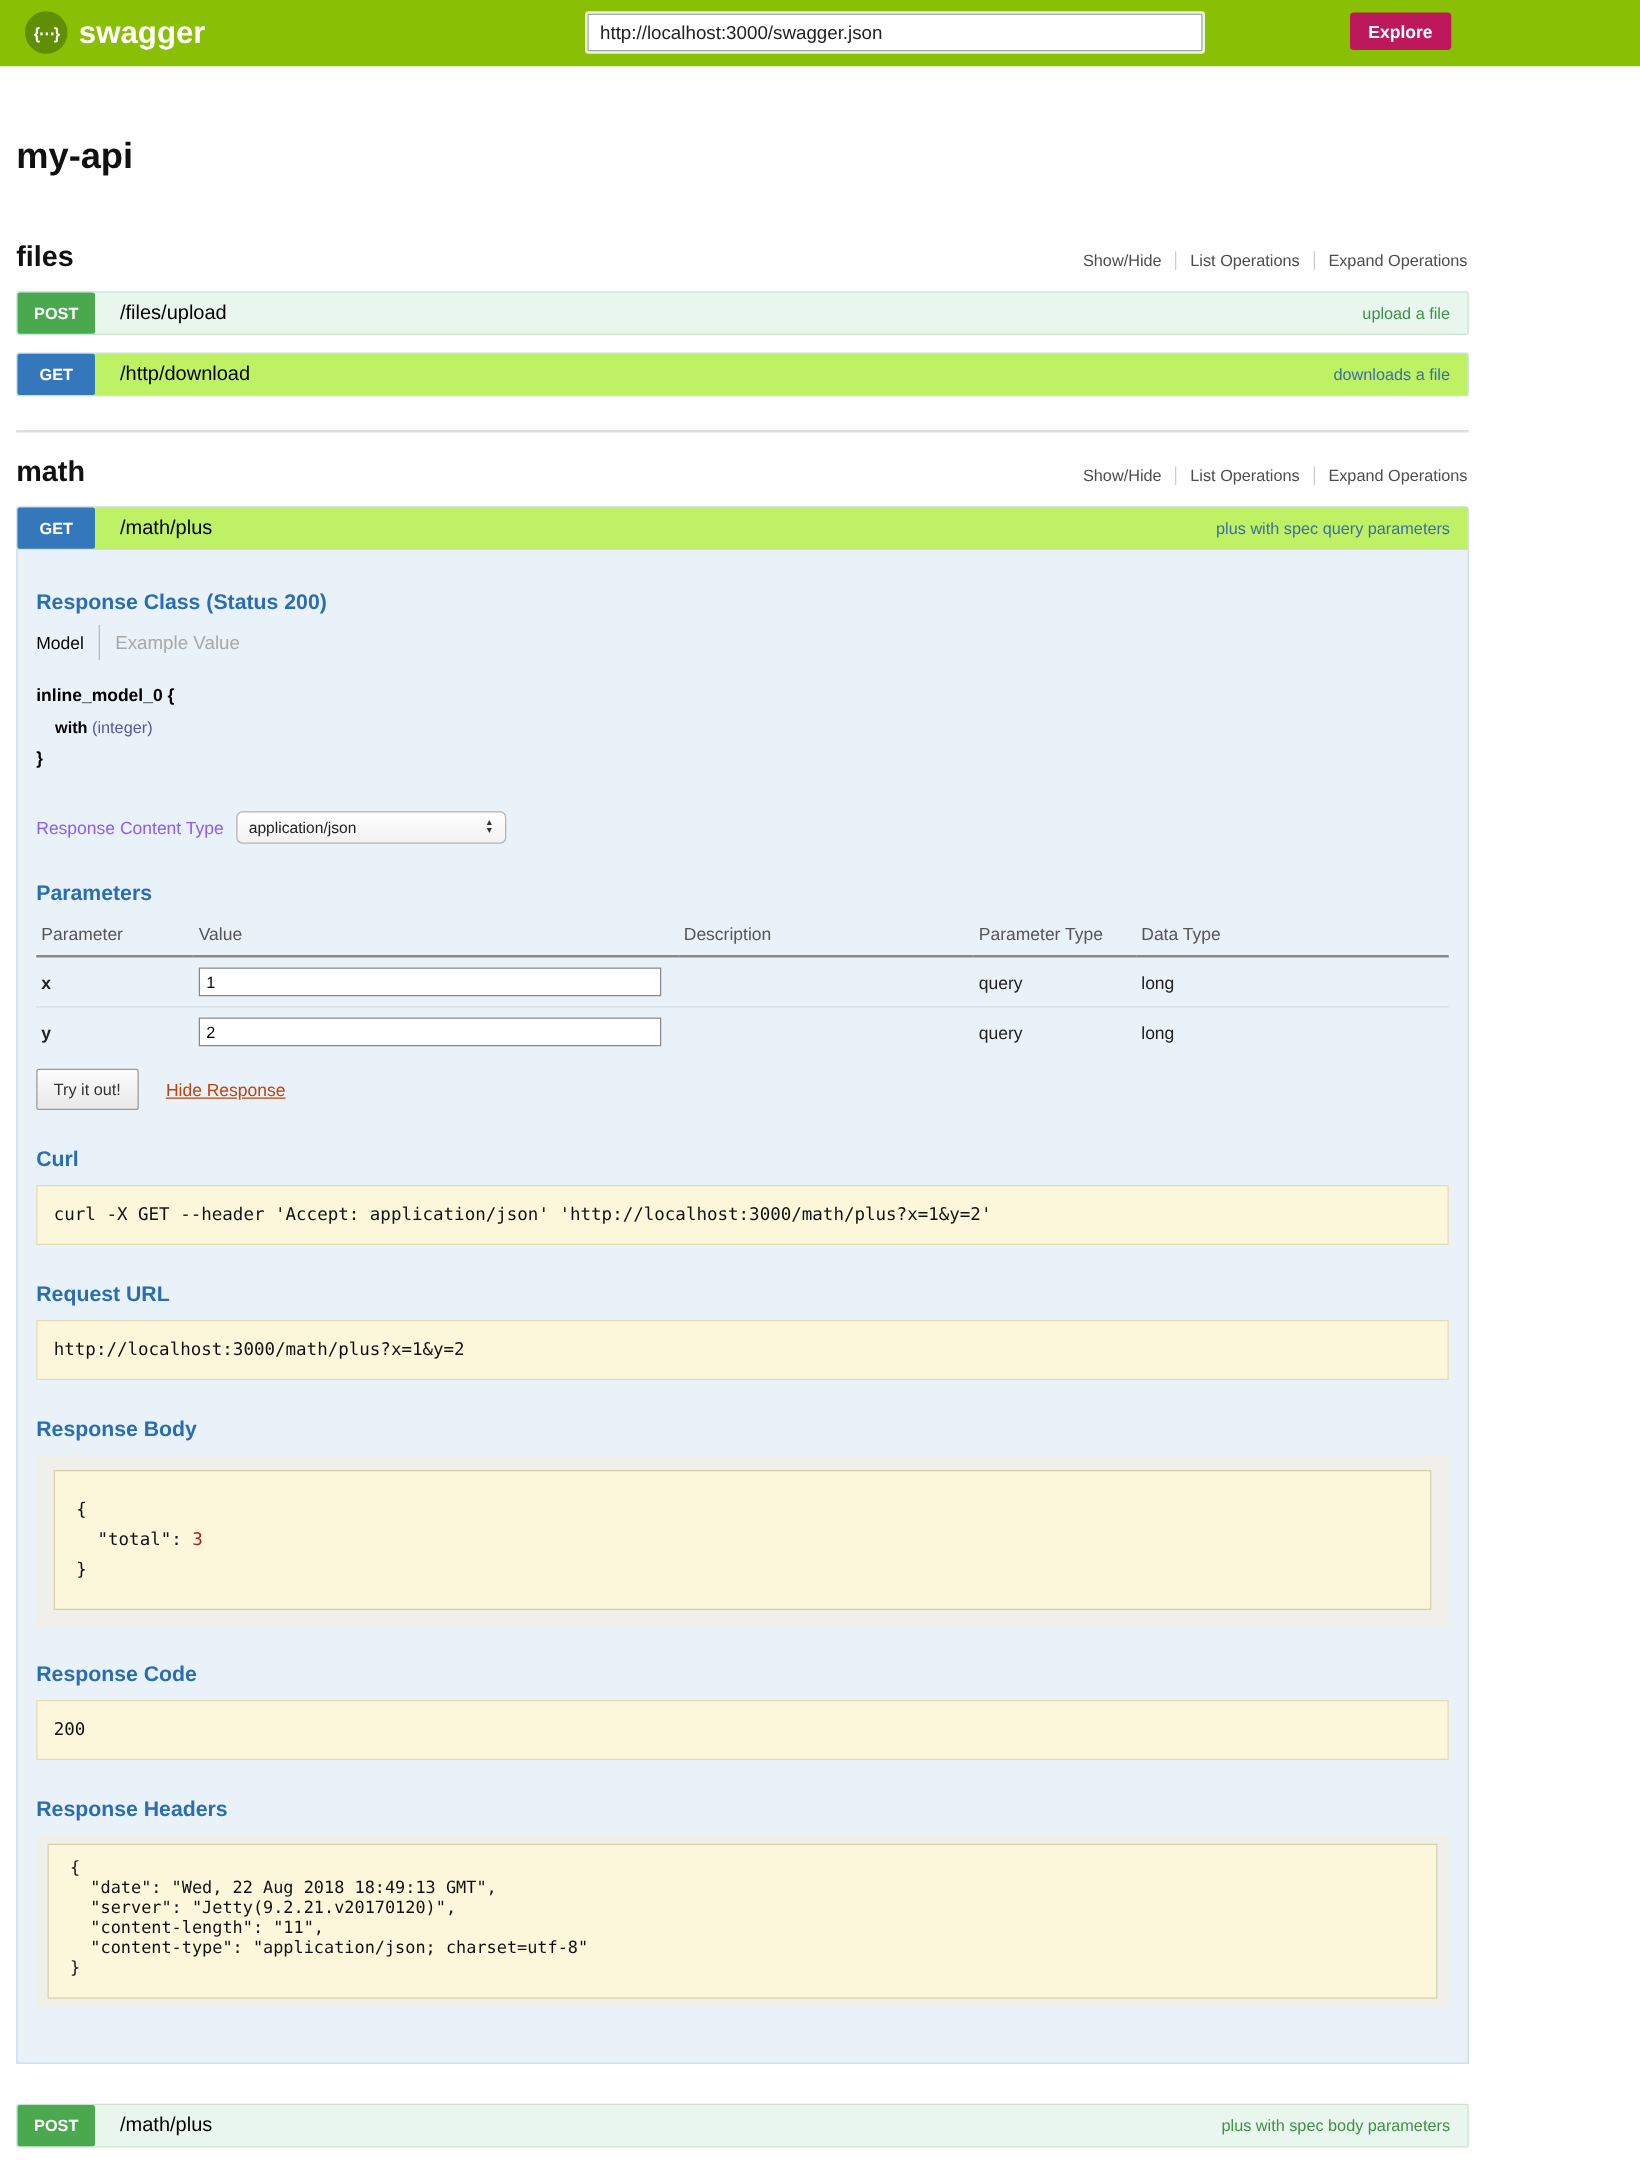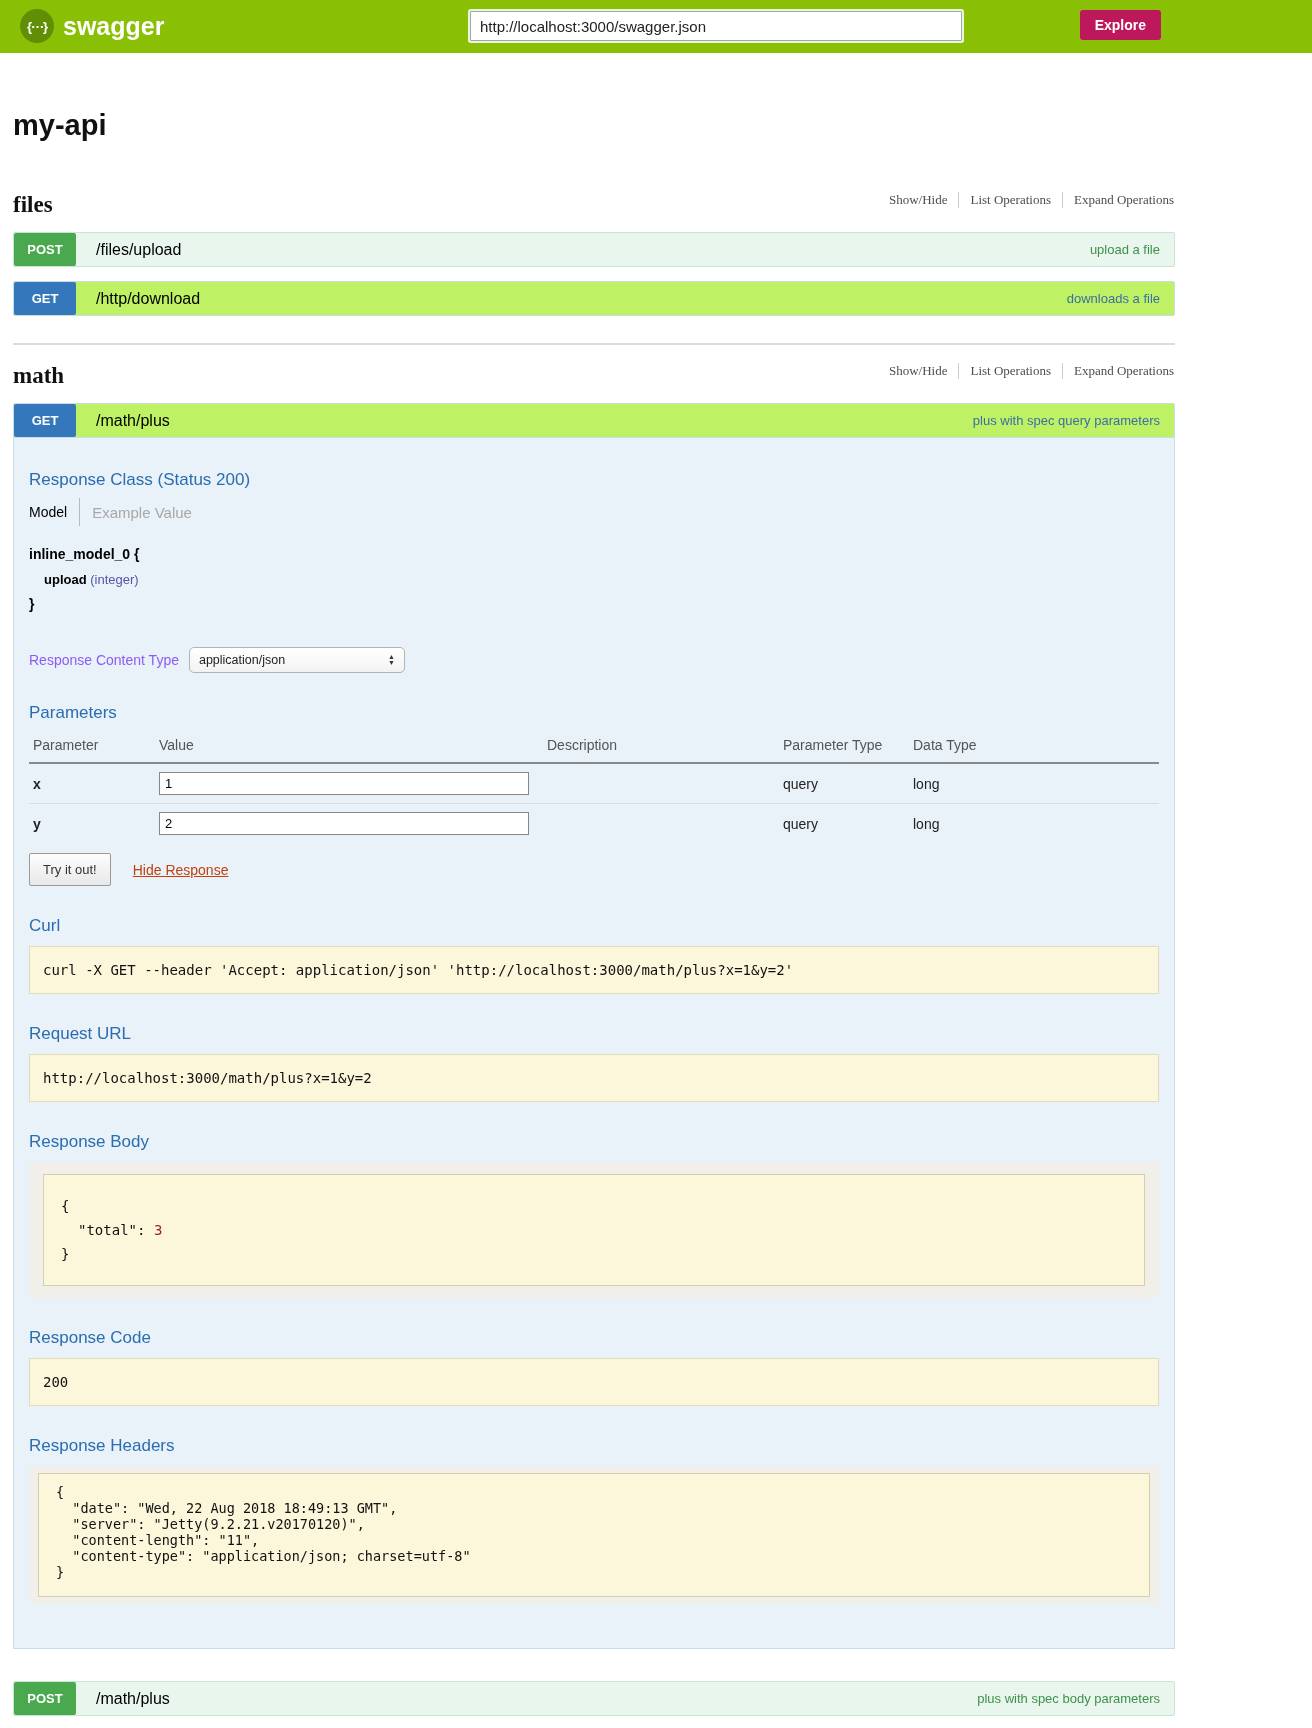--- a/index.html
+++ b/index.html
@@ -17,21 +17,21 @@
   .brand-name{color:#fff;font-size:25px;font-weight:bold;}
   .url-input{position:absolute; left:470px; top:11px; width:472px; height:24px;
     border:1px solid #9aa; border-radius:1px; padding:2px 9px; font-size:15px;
     font-family:"Liberation Sans",sans-serif; color:#222; box-shadow:0 0 0 2px rgba(255,255,255,.85);}
   .explore-btn{position:absolute; right:151px; top:10px; background:#be185d; color:#fff;
     border:none; border-radius:3px; font-weight:bold; font-size:14px; padding:7px 15px; cursor:pointer;
     font-family:"Liberation Sans",sans-serif;}
   
   .container{width:1162px; margin:0 0 0 13px;}
   h1.api-title{font-size:29px; margin:56px 0 0 0; color:#111;}
-  .section-head{display:flex; align-items:flex-start; margin-top:50px;font-family:Liberation Serif, serif;}
+  .section-head{display:flex; align-items:flex-end; margin-top:50px;}
   .section-title{font-size:23px; font-weight:bold; color:#111; cursor:pointer;}
   .section-controls{margin-left:auto; display:flex; font-size:13px; color:#4d4d4d; padding-bottom:3px;}
   .section-controls .ctl{padding:0 11px; cursor:pointer;}
   .section-controls .ctl + .ctl{border-left:1px solid #ccc;}
   .section-controls .ctl:last-child{padding-right:1px;}
   .section-divider{border:none; border-top:2px solid #ddd; margin:27px 0 0 0;}
   
   .op{display:flex; align-items:center; height:33px; border-radius:2px; margin-top:14px; border:1px solid; cursor:pointer;}
   .op.post{background:#e8f6ee; border-color:#c8e5d2;}
   .op.get{background:#bef264; border-color:#c9dcee;}
@@ -39,21 +39,21 @@
     color:#fff; font-weight:bold; font-size:13px; border-radius:2px;}
   .op.post .badge{background:#4aa84f;}
   .op.get .badge{background:#3478bb;}
   .op-path{margin-left:20px; font-size:16px; color:#000; text-decoration:none;}
   .op-summary{margin-left:auto; margin-right:14px; font-size:13px;}
   .op.post .op-summary{color:#40904a;}
   .op.get .op-summary{color:#3c6ea5;}
   .op.attached{border-radius:2px 2px 0 0;}
   
   .panel{background:#e9f1f9; border:1px solid #c9dcee; border-top:none; padding:4px 15px 44px 15px;}
-  .h-blue{font-size:17px; color:#2a6db0; font-weight:normal; margin:30px 0 8px 0;}
+  .h-blue{font-size:17px; color:#2a6db0; font-weight:bold; margin:30px 0 8px 0;}
   .h-blue.first{margin-top:28px;}
   .tabs{display:flex; align-items:center; font-size:14px; margin:4px 0 16px 0;}
   .tab-model{color:#000; padding-right:12px; cursor:pointer;}
   .tab-sep{border-left:1px solid #bbb; height:28px;}
   .tab-example{color:#a8a8a8; padding-left:12px; font-size:15px; cursor:pointer;}
   .model-sig{font-size:13px; color:#000; line-height:25px; margin-bottom:26px;}
   .model-decl,.model-close{font-weight:bold; font-size:14px;}
   .model-prop{margin-left:15px;}
   .model-prop .pname{font-weight:bold;}
   .model-prop .ptype{color:#5555aa;}
@@ -146,21 +146,21 @@
 
     <div class="tabs">
       <span class="tab-model">Model</span>
       <span class="tab-sep"></span>
       <span class="tab-example">Example Value</span>
     </div>
 
     <div class="model-sig">
       <div class="model-decl">inline_model_0 {</div>
       <div class="model-prop">
-        <span class="pname">upload</span>
+        <span class="pname">with</span>
         <span> </span>
         <span class="ptype">(integer)</span>
       </div>
       <div class="model-close">}</div>
     </div>
 
     <div class="rct-row">
       <span class="rct-label">Response Content Type</span>
       <div class="fake-select">
         <span>application/json</span>

